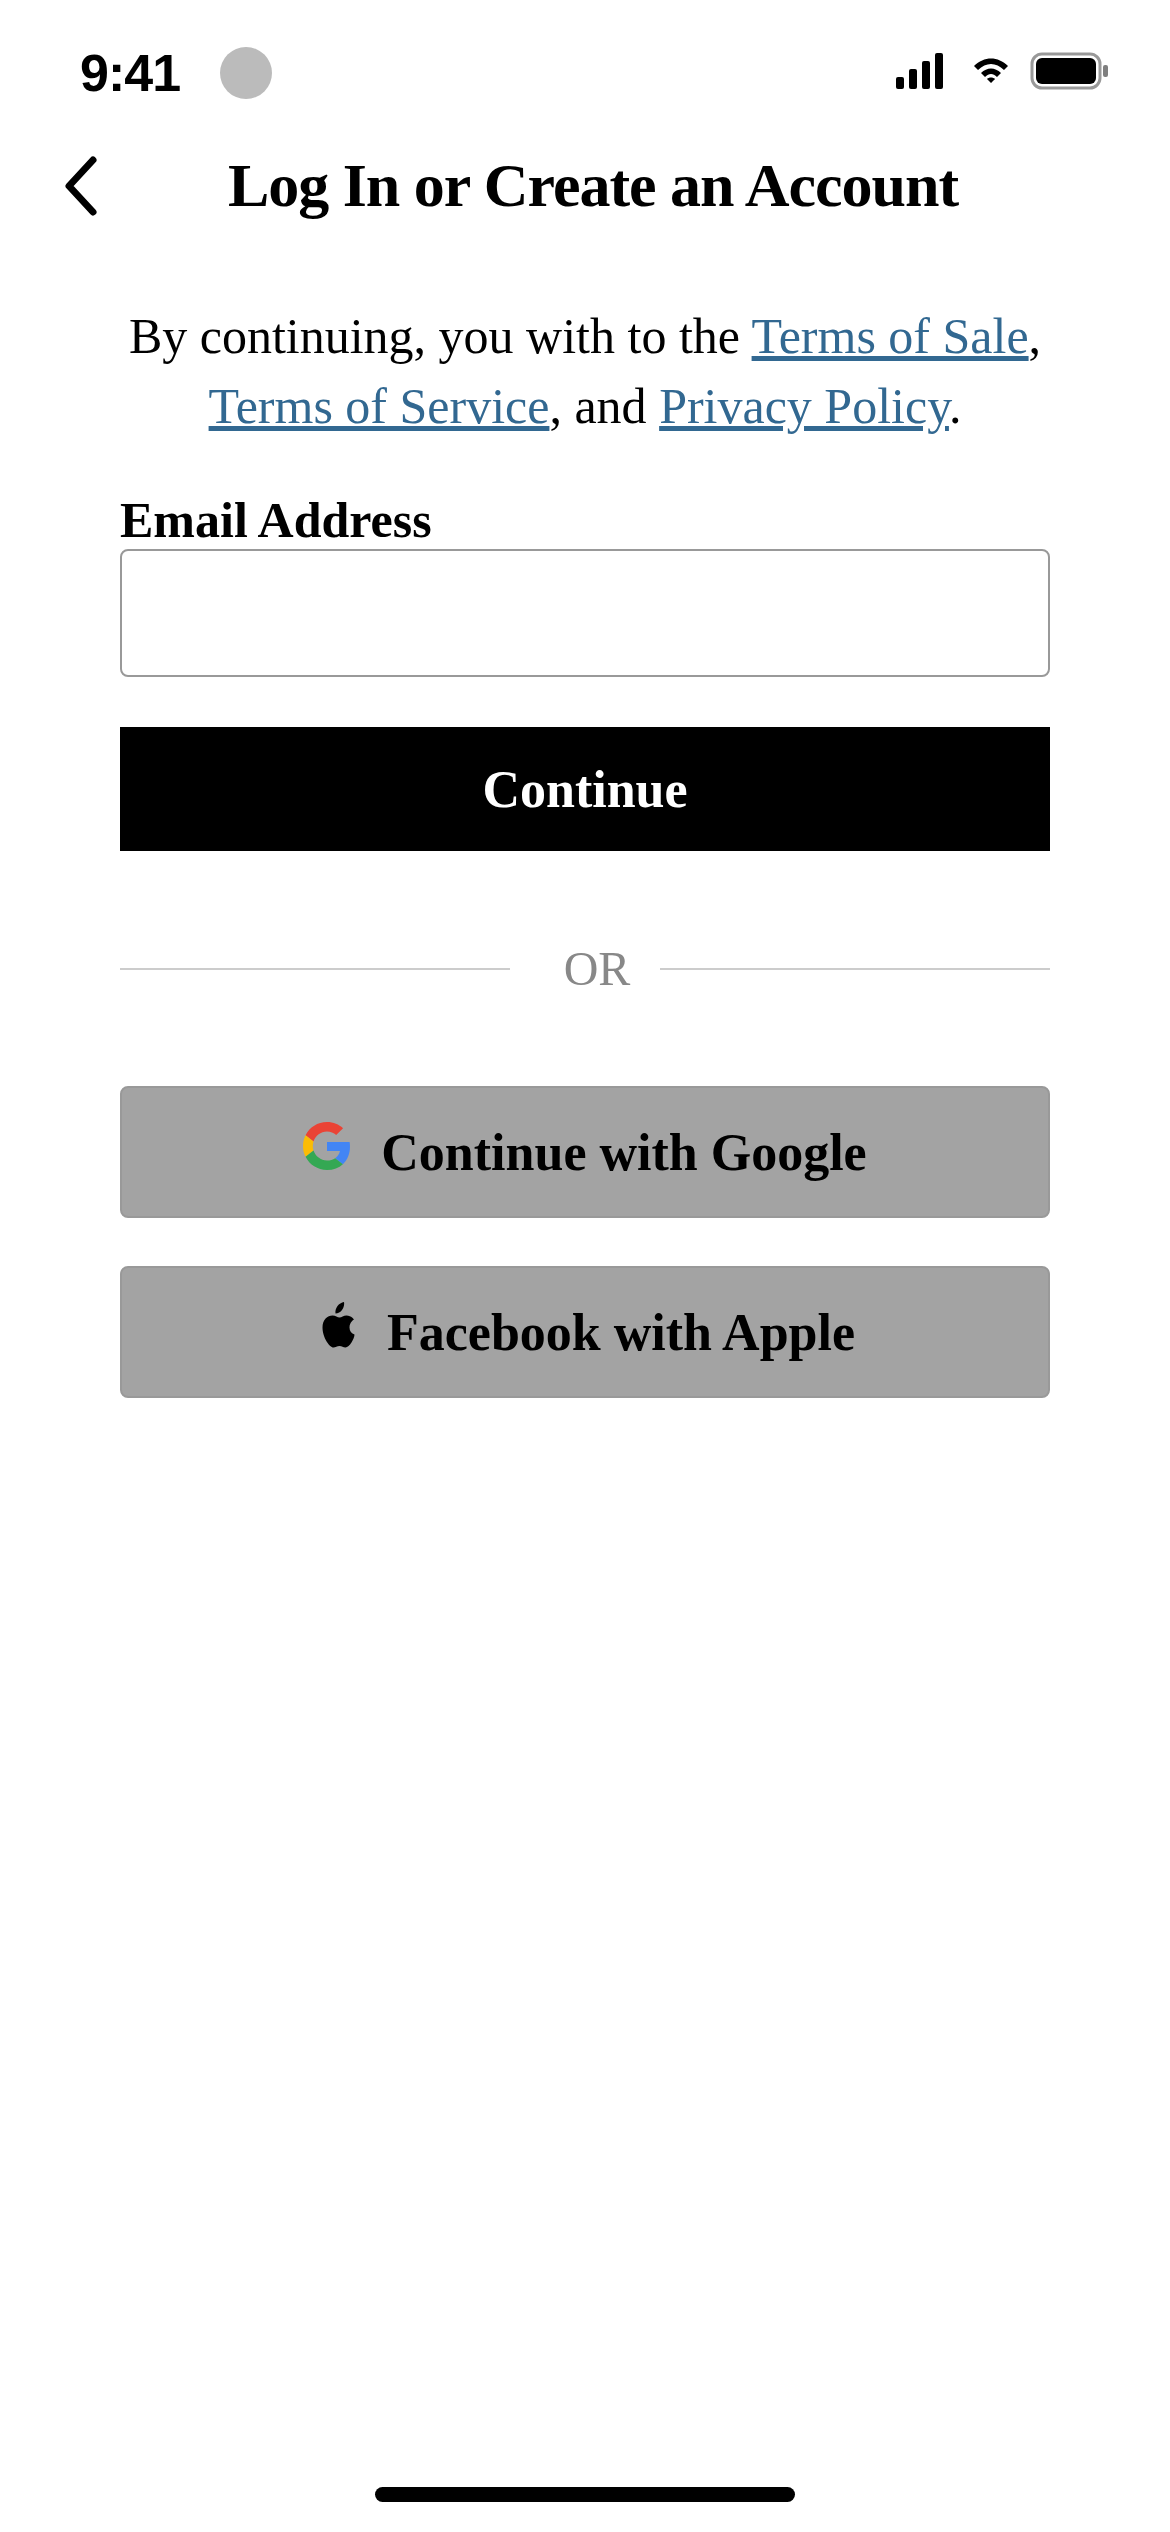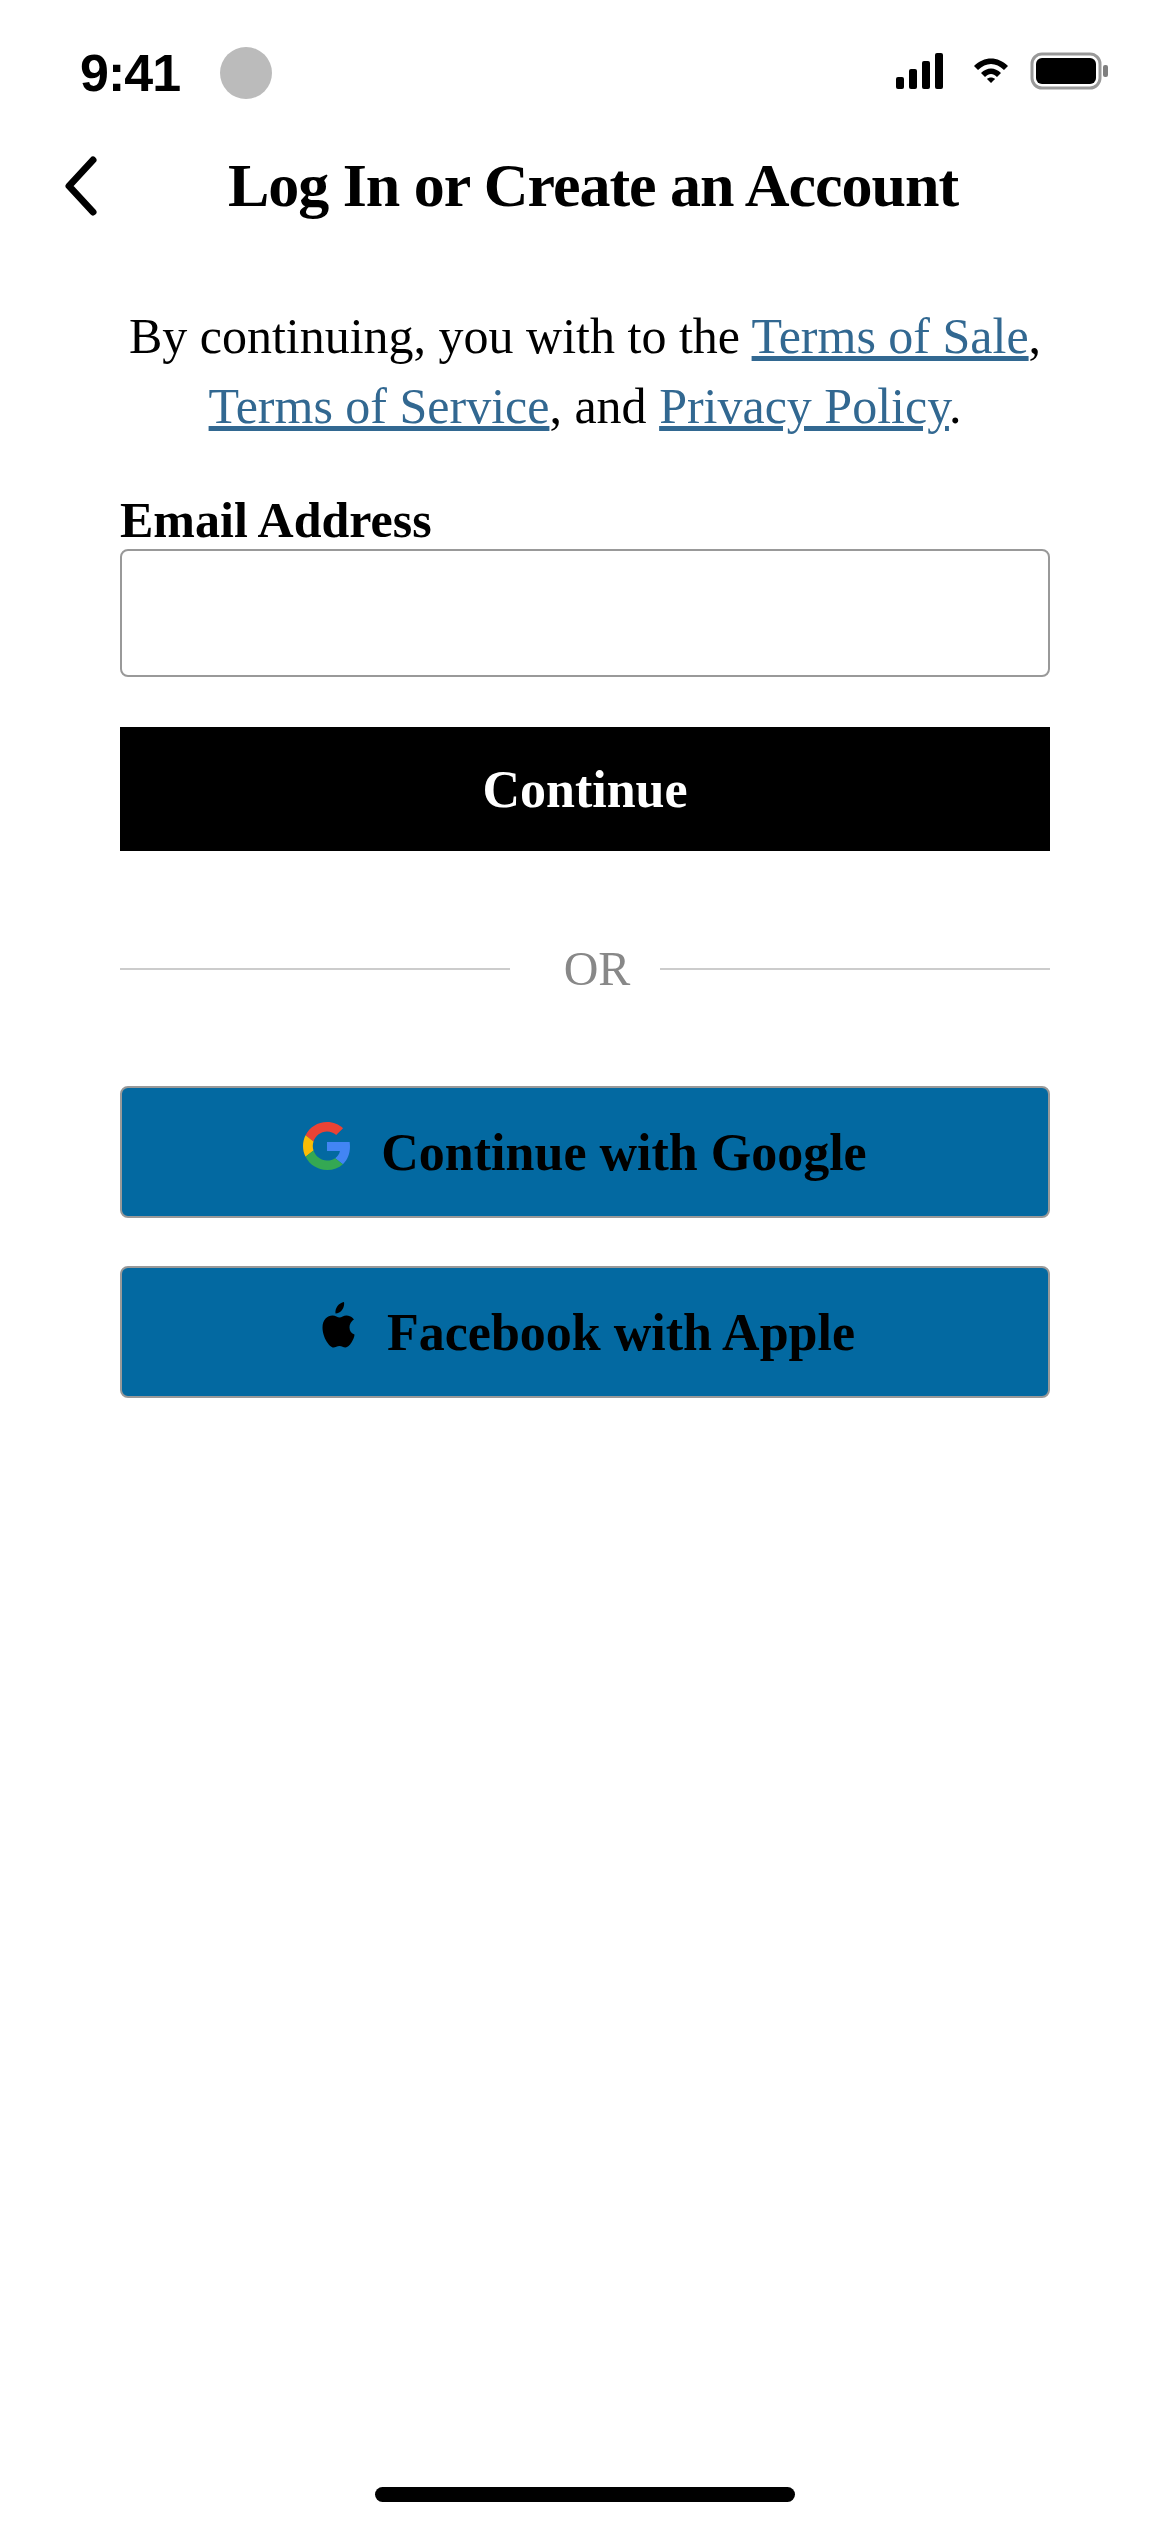--- a/index.html
+++ b/index.html
@@ -142,21 +142,21 @@
       font-size: 48px;
       color: #888;
       font-family: Liberation Serif, serif;
       font-weight: 500;
       margin-left: 24px;
     }
     
     .social-button {
       width: 100%;
       height: 132px;
-      background: #0369a1;
+      background: #a3a3a3;
       border: 2px solid #999;
       border-radius: 8px;
       font-size: 52px;
       font-weight: 700;
       font-family: Georgia, serif;
       margin-bottom: 48px;
       cursor: pointer;
       display: flex;
       align-items: center;
       justify-content: center;

